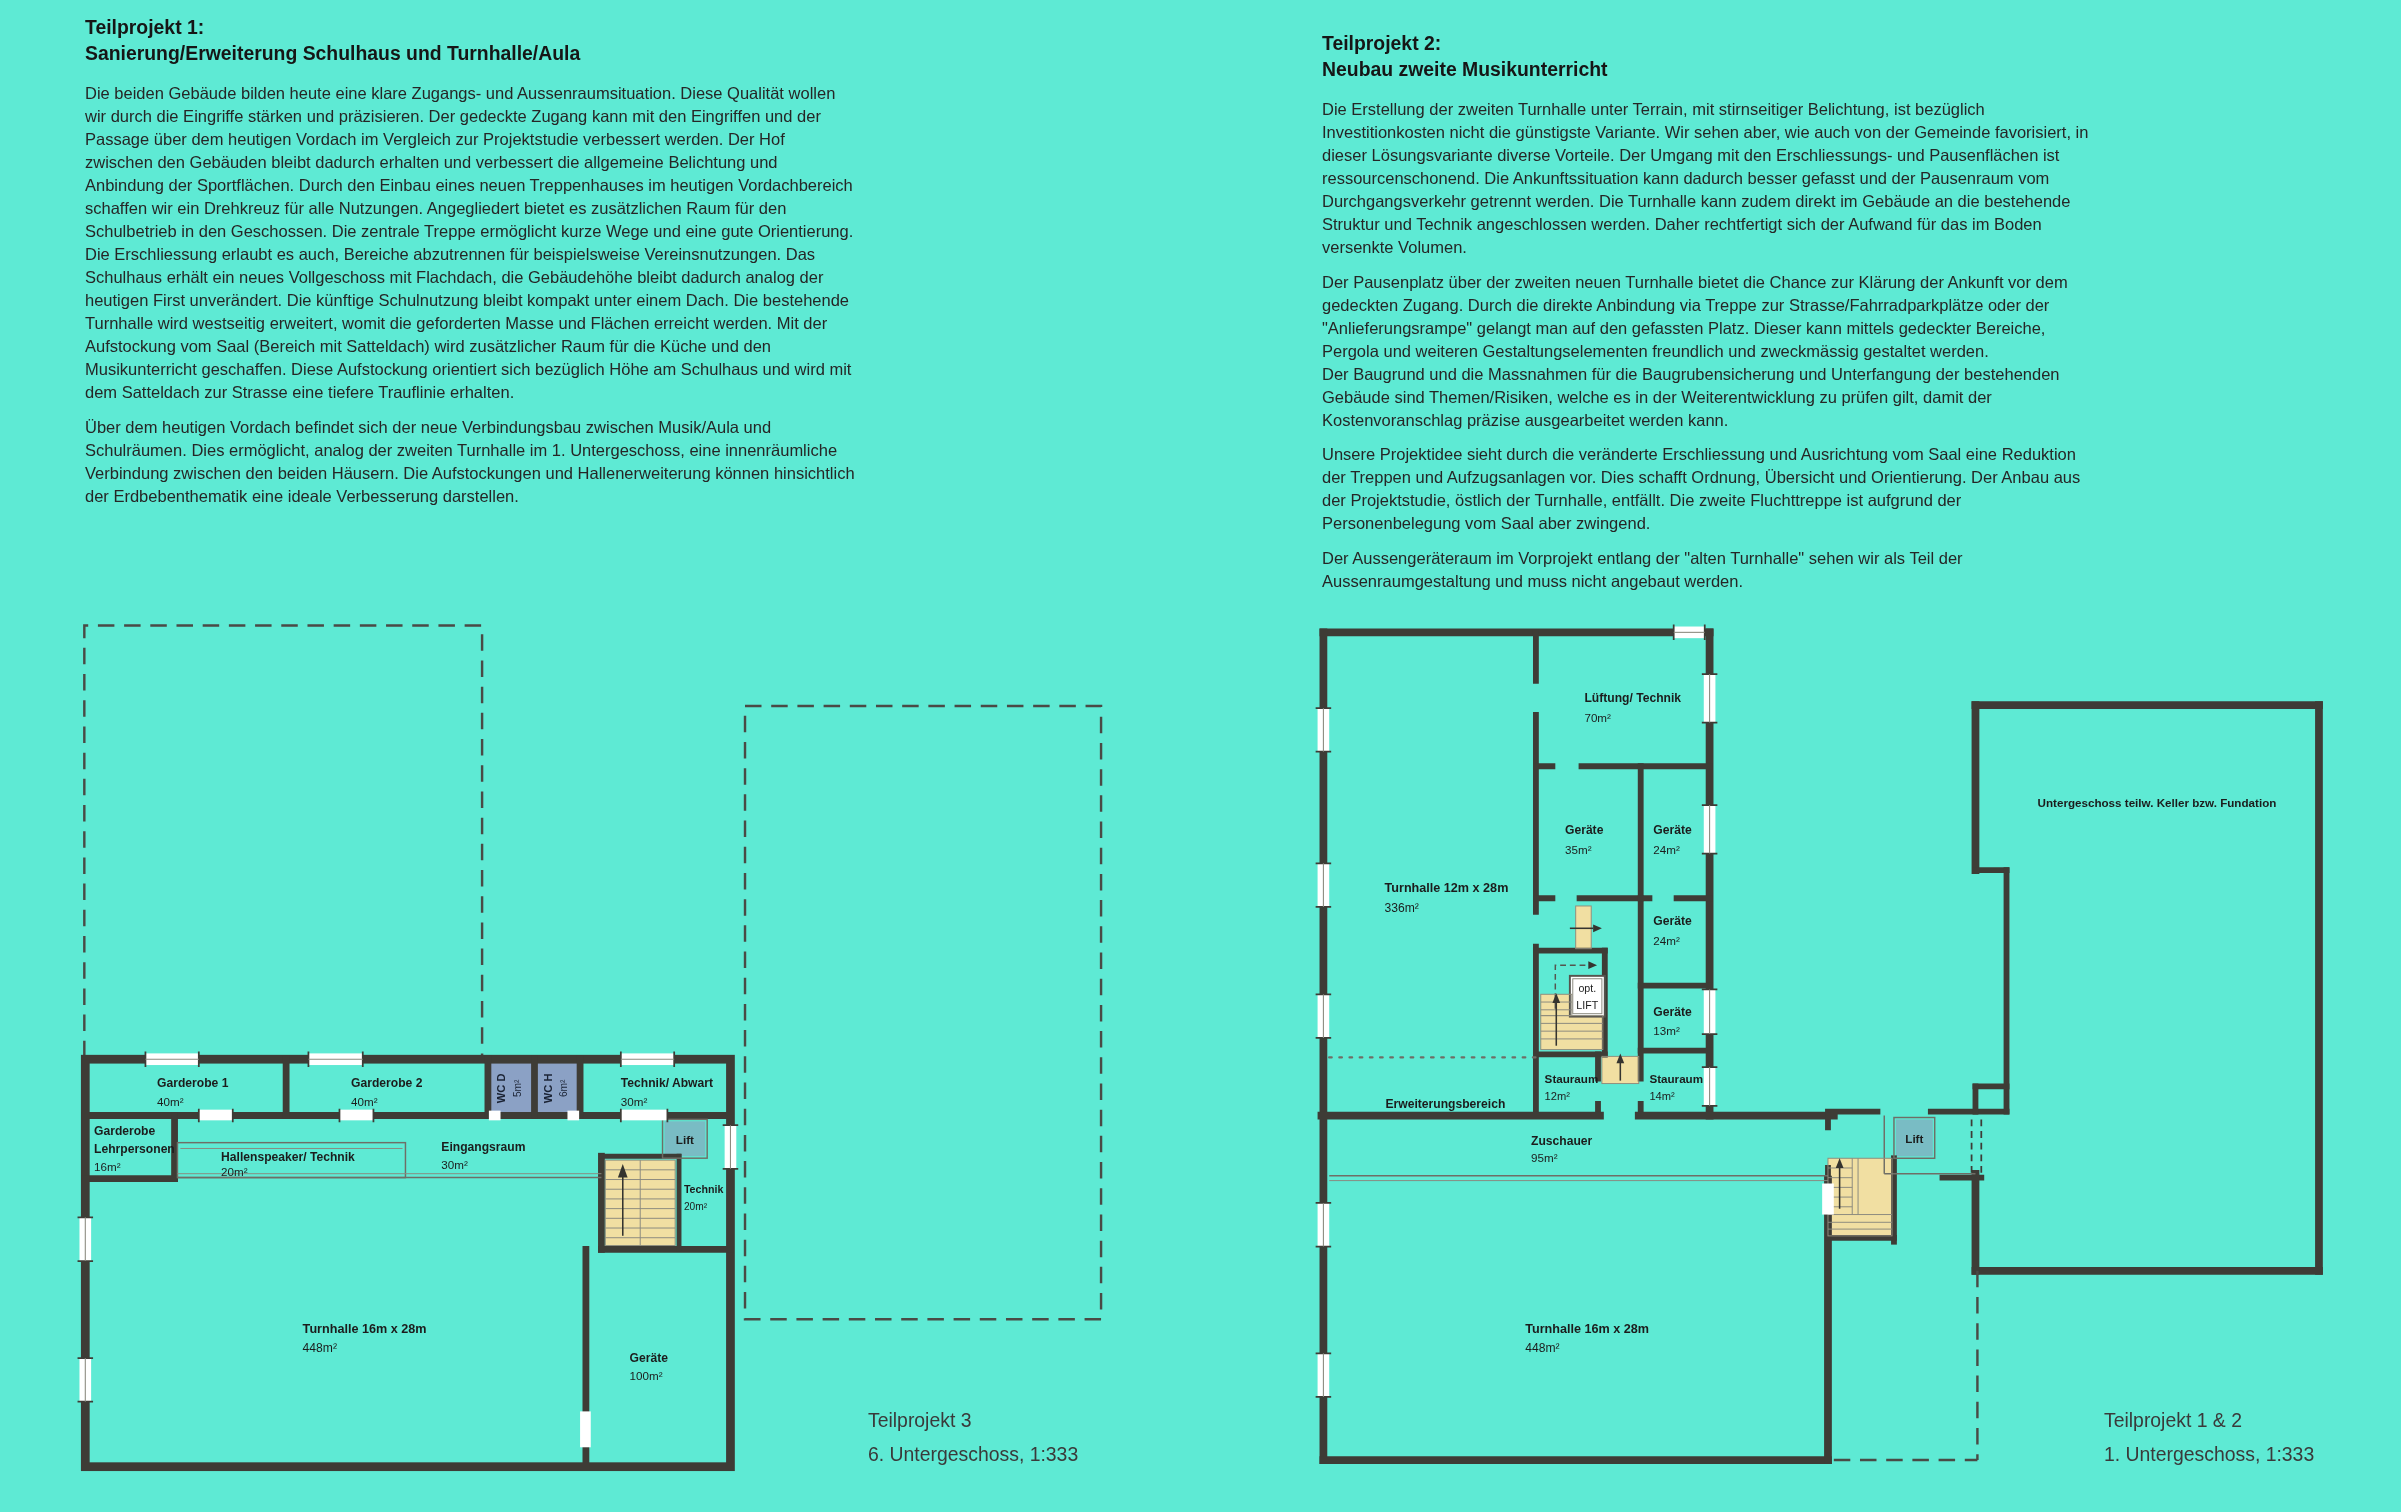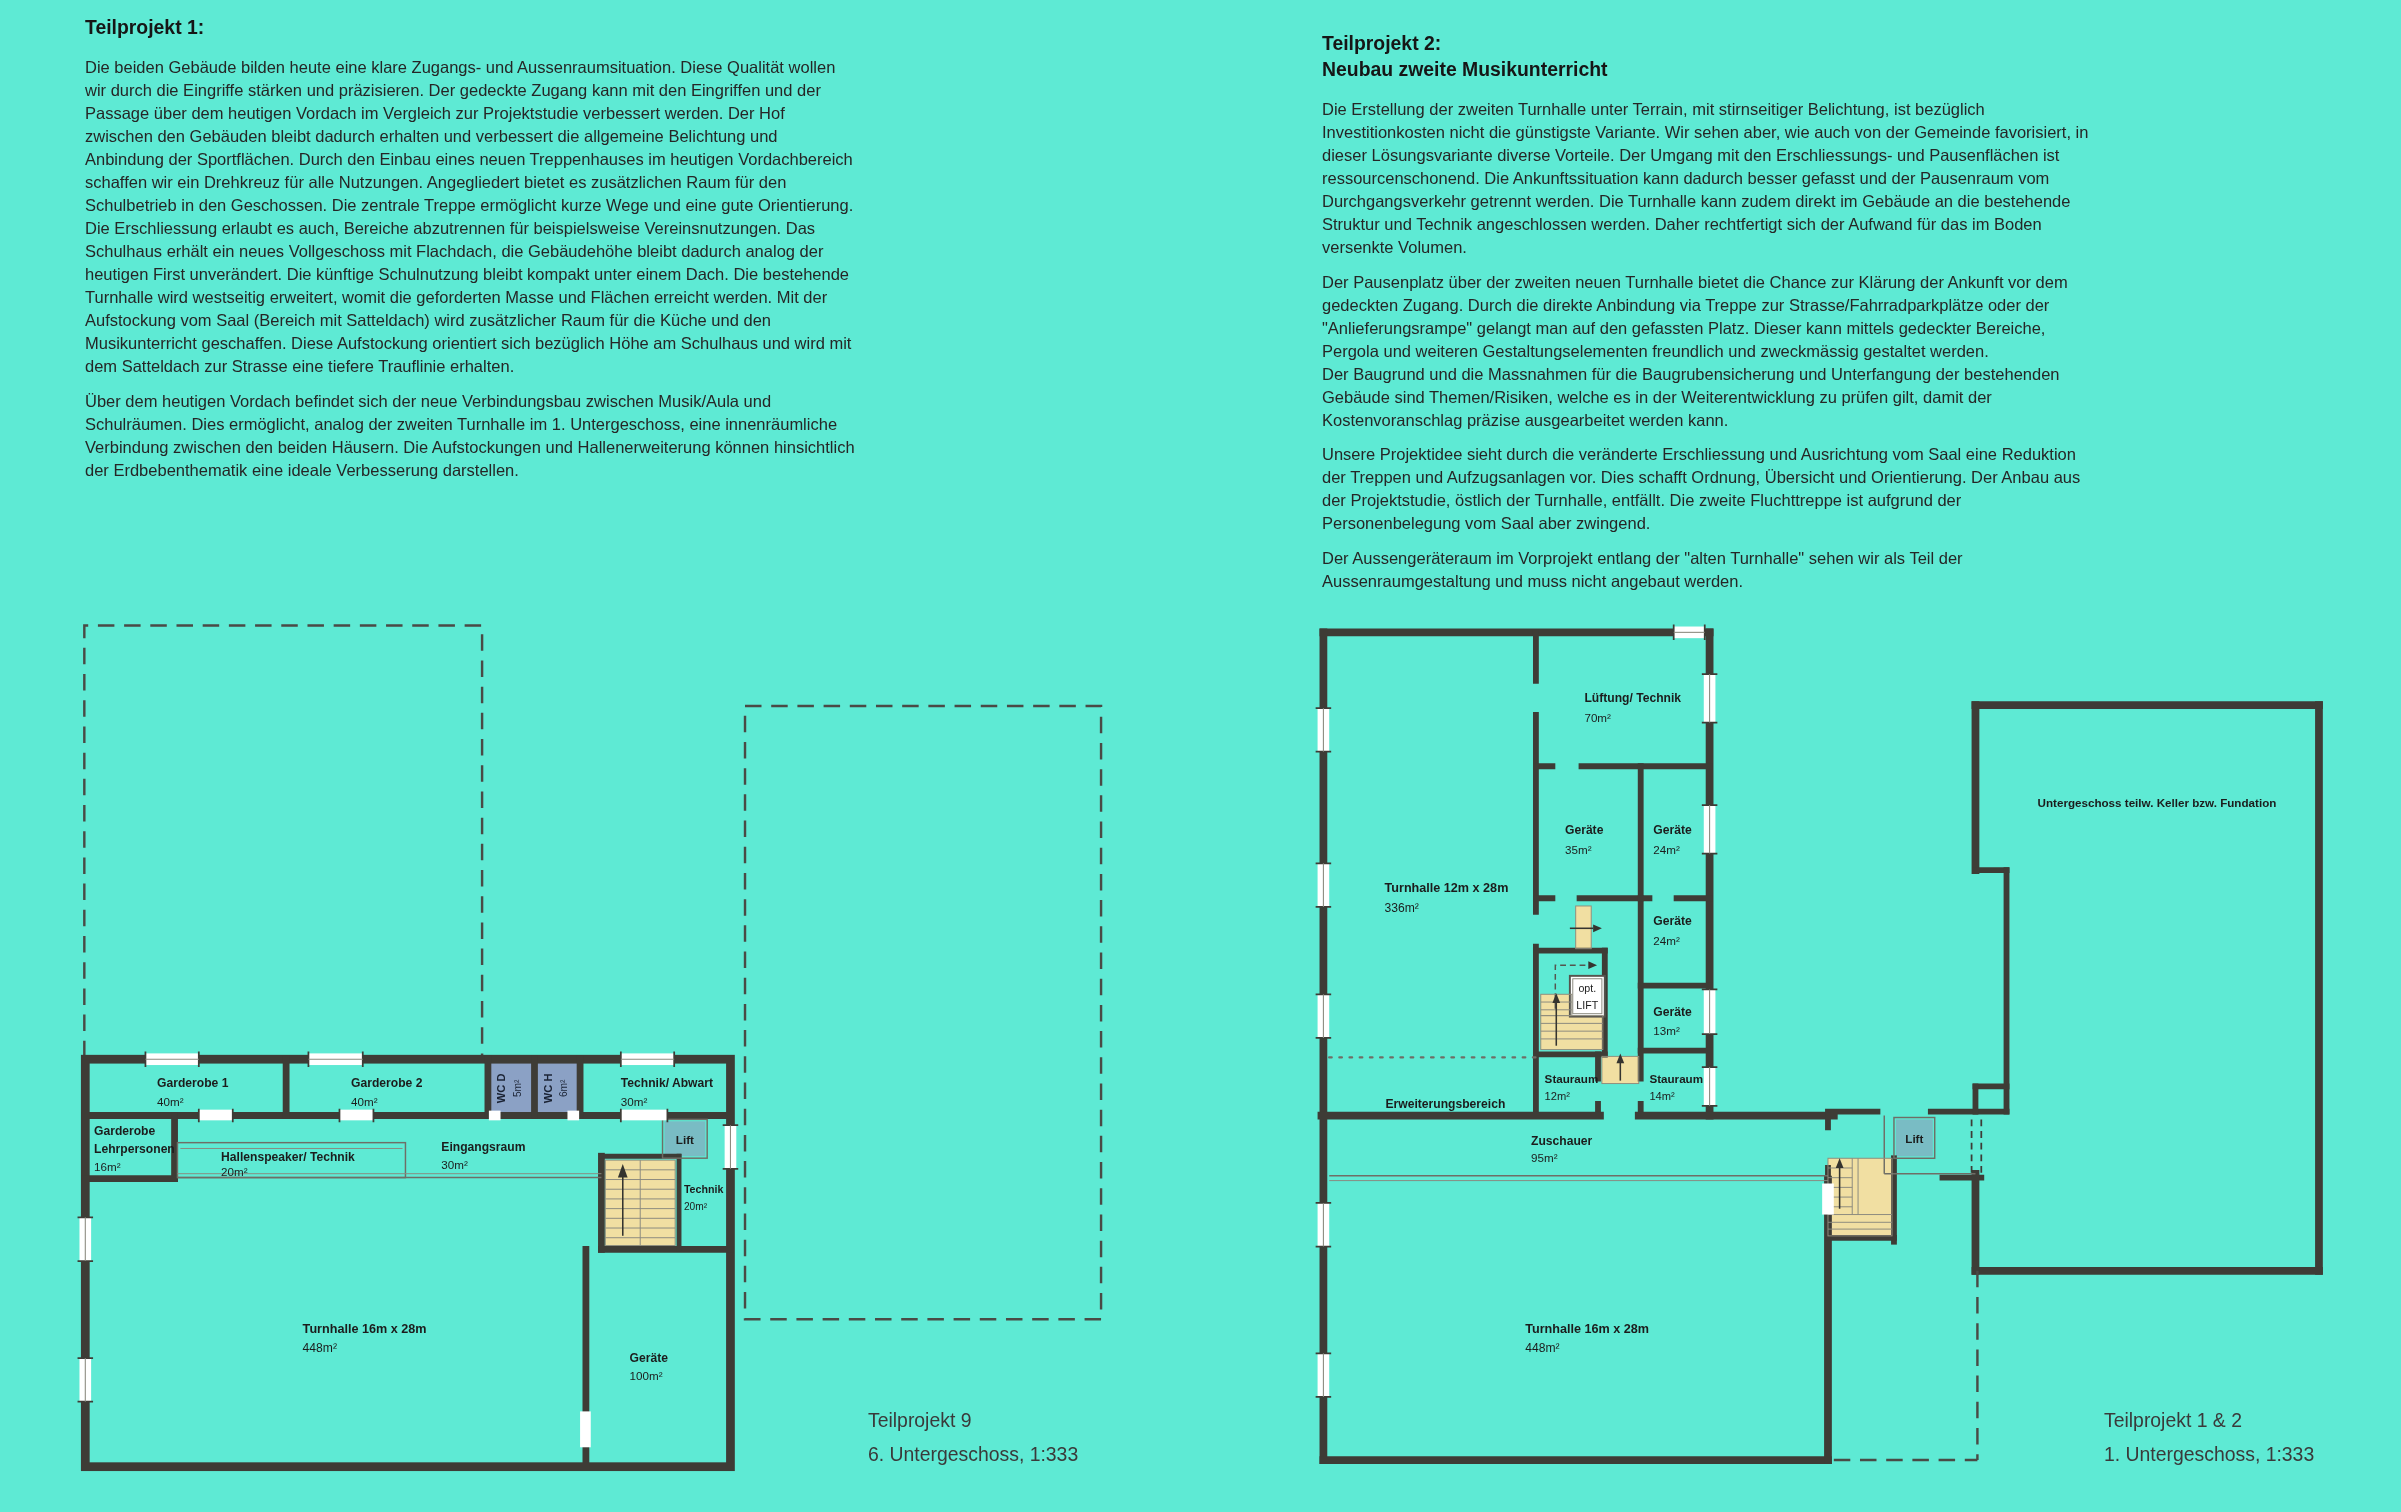--- a/index.html
+++ b/index.html
@@ -33,20 +33,21 @@
   .lblr{font-family:"Liberation Sans",sans-serif;font-weight:normal;fill:#1c1c1c;}
   .wctxt{font-family:"Liberation Sans",sans-serif;fill:#1b2334;}
 </style>
 </head>
 <body>
 
 <div id="page">
 
   <div class="col" id="col-left">
     <div class="h">Teilprojekt 1:</div>
+    <div class="h">Sanierung/Erweiterung Schulhaus und Turnhalle/Aula</div>
     <div class="body">
       <p>Die beiden Gebäude bilden heute eine klare Zugangs- und Aussenraumsituation. Diese Qualität wollen wir durch die Eingriffe stärken und präzisieren. Der gedeckte Zugang kann mit den Eingriffen und der Passage über dem heutigen Vordach im Vergleich zur Projektstudie verbessert werden. Der Hof zwischen den Gebäuden bleibt dadurch erhalten und verbessert die allgemeine Belichtung und Anbindung der Sportflächen. Durch den Einbau eines neuen Treppenhauses im heutigen Vordachbereich schaffen wir ein Drehkreuz für alle Nutzungen. Angegliedert bietet es zusätzlichen Raum für den Schulbetrieb in den Geschossen. Die zentrale Treppe ermöglicht kurze Wege und eine gute Orientierung. Die Erschliessung erlaubt es auch, Bereiche abzutrennen für beispielsweise Vereinsnutzungen. Das Schulhaus erhält ein neues Vollgeschoss mit Flachdach, die Gebäudehöhe bleibt dadurch analog der heutigen First unverändert. Die künftige Schulnutzung bleibt kompakt unter einem Dach. Die bestehende Turnhalle wird westseitig erweitert, womit die geforderten Masse und Flächen erreicht werden. Mit der Aufstockung vom Saal (Bereich mit Satteldach) wird zusätzlicher Raum für die Küche und den Musikunterricht geschaffen. Diese Aufstockung orientiert sich bezüglich Höhe am Schulhaus und wird mit dem Satteldach zur Strasse eine tiefere Trauflinie erhalten.</p>
       <p>Über dem heutigen Vordach befindet sich der neue Verbindungsbau zwischen Musik/Aula und Schulräumen. Dies ermöglicht, analog der zweiten Turnhalle im 1. Untergeschoss, eine innenräumliche Verbindung zwischen den beiden Häusern. Die Aufstockungen und Hallenerweiterung können hinsichtlich der Erdbebenthematik eine ideale Verbesserung darstellen.</p>
     </div>
   </div>
 
   <div class="col" id="col-right">
     <div class="h">Teilprojekt 2:</div>
     <div class="h">Neubau zweite Musikunterricht</div>
     <div class="body">
@@ -302,21 +303,21 @@
       <text class="lbl" font-size="12.5" x="1578" y="1180">Zuschauer</text>
       <text class="lblr" font-size="12" x="1578" y="1198">95m²</text>
       <text class="lbl" font-size="13" x="1572" y="1374">Turnhalle 16m x 28m</text>
       <text class="lblr" font-size="12.5" x="1572" y="1394">448m²</text>
       <text class="lbl" font-size="12" text-anchor="middle" x="1973" y="1178">Lift</text>
       <text class="lbl" font-size="12" x="2100" y="832">Untergeschoss teilw. Keller bzw. Fundation</text>
     </g>
   </svg>
 
   <div class="caption" id="caption-left">
-    <div>Teilprojekt 9</div>
+    <div>Teilprojekt 3</div>
     <div>6. Untergeschoss, 1:333</div>
   </div>
   <div class="caption" id="caption-right">
     <div>Teilprojekt 1 &amp; 2</div>
     <div>1. Untergeschoss, 1:333</div>
   </div>
 
 </div>
 
 

